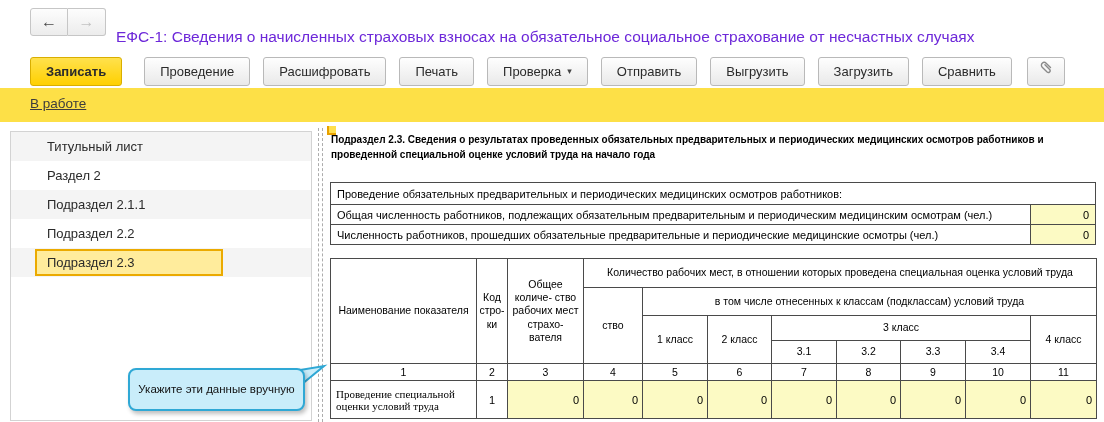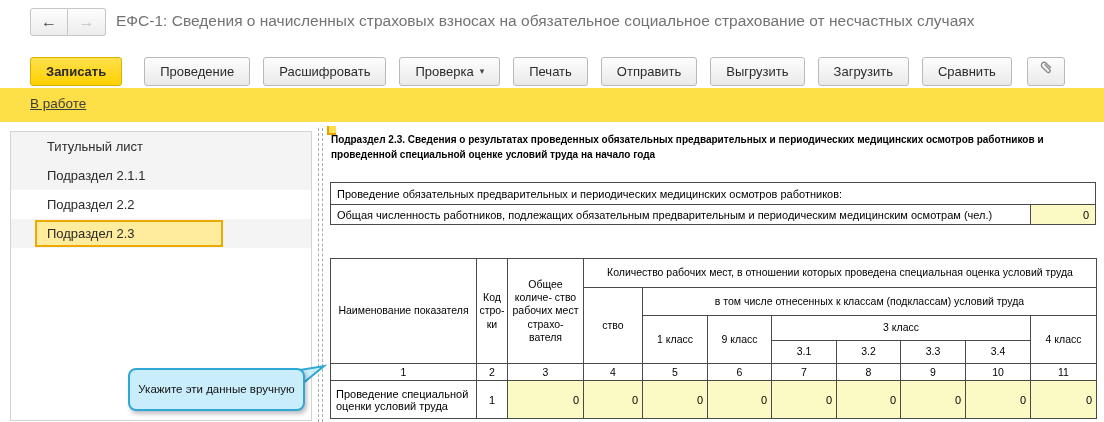--- a/index.html
+++ b/index.html
@@ -7,21 +7,21 @@
   body { font-family: "Liberation Sans", "DejaVu Sans", sans-serif; background:#fff; }
   #app { position:relative; width:1104px; height:422px; overflow:hidden; background:#fff; }
 
   
   .titlebar { position:absolute; left:0; top:0; width:1104px; height:50px; background:#fff; }
   .navbtns { position:absolute; left:30px; top:8px; display:flex; }
   .navbtn { width:38px; height:28px; border:1px solid #c6c6c6; background:linear-gradient(#fdfdfd,#ececec);
             display:flex; align-items:center; justify-content:center; font-size:16px; cursor:pointer; }
   .navbtn.back { border-radius:3px 0 0 3px; color:#4a4a4a; font-weight:bold; }
   .navbtn.fwd  { border-radius:0 3px 3px 0; border-left:none; color:#c2c2c2; }
-  .wintitle { position:absolute; left:116px; top:12px; width:988px; font-size:15.5px; color:#737373;
+  .wintitle { position:absolute; left:116px; top:28px; width:988px; font-size:15.5px; color:#6d28d9;
               white-space:nowrap; overflow:hidden; }
 
   
   .toolbar { position:absolute; left:30px; top:56px; height:30px; display:flex; align-items:center; }
   .btn { height:29px; padding:0 15px; margin-right:13px; border:1px solid #b9b9b9; border-radius:3px;
          background:linear-gradient(#fefefe,#e9e9e9); font-size:13px; color:#2b2b2b;
          display:flex; align-items:center; cursor:pointer; white-space:nowrap; }
   .btn.save { background:linear-gradient(#ffe14d,#ffd000); border-color:#d9ae00; font-weight:bold; margin-right:22px; }
   .btn .caret { font-size:9px; margin-left:6px; color:#444; }
   .btn.attach { width:38px; padding:0; justify-content:center; margin-left:2px; }
@@ -59,21 +59,21 @@
   .medtable .trow { height:22px; }
   .medtable .vrow { height:20px; }
   .ycell { background:#fcfac4; text-align:right; padding:2px 5px; }
 
   .souttable { position:absolute; left:0; top:136px; width:766px; }
   .souttable th { text-align:center; padding:1px 2px; font-size:10.5px; line-height:1.25; }
   .souttable td { padding:1px 4px; }
   .rowA { height:29px; } .rowB { height:28px; } .rowC { height:25px; } .rowD { height:23px; }
   .rowE { height:17px; } .rowE td { text-align:center; font-size:10.5px; padding:0; }
   .rowF { height:38px; }
-  .rowF .namecell { font-size:11px; padding:2px 5px; }
+  .rowF .namecell { font-size:11px; padding:2px 5px;font-family:Liberation Serif, serif; }
   .codecell { text-align:center; }
 
   
   .callout { position:absolute; left:128px; top:246px; width:177px; height:43px; z-index:5;
              background:#c9edfa; border:2px solid #2fa8d5; border-radius:8px;
              box-shadow:2px 3px 4px rgba(0,0,0,0.25);
              display:flex; align-items:center; justify-content:center; text-align:center;
              font-size:11.5px; color:#111; line-height:1.35; padding:14px 8px; }
   .callout-tail { position:absolute; left:278px; top:240px; z-index:4; }
 </style>
@@ -91,25 +91,25 @@
         <span>→</span>
       </div>
     </div>
     <div class="wintitle">ЕФС-1: Сведения о начисленных страховых взносах на обязательное социальное страхование от несчастных случаях</div>
   </div>
 
   <div class="toolbar">
     <button class="btn save">Записать</button>
     <button class="btn">Проведение</button>
     <button class="btn">Расшифровать</button>
+    <button class="btn">Печать</button>
     <button class="btn">
       <span>Проверка</span>
       <span class="caret">▾</span>
     </button>
-    <button class="btn">Печать</button>
     <button class="btn">Отправить</button>
     <button class="btn">Выгрузить</button>
     <button class="btn">Загрузить</button>
     <button class="btn">Сравнить</button>
     <button class="btn attach">
       <span>
         <svg width="17" height="17" viewBox="0 0 16 16">
           <path d="M12.7 6.2 8.6 2.1a2.6 2.6 0 0 0-3.7 3.7l4.6 4.6a1.7 1.7 0 0 0 2.4-2.4L7.5 3.6" fill="none" stroke="#8a8a8a" stroke-width="1.3" stroke-linecap="round"></path>
         </svg>
       </span>
@@ -119,20 +119,23 @@
   <div class="statusband">
     <span class="statuslink">В работе</span>
   </div>
 
   <div class="content">
 
     <div class="sidebar">
       <div class="srow alt">
         <span class="lbl">Титульный лист</span>
       </div>
+      <div class="srow">
+        <span class="lbl">Раздел 2</span>
+      </div>
       <div class="srow alt">
         <span class="lbl">Подраздел 2.1.1</span>
       </div>
       <div class="srow">
         <span class="lbl">Подраздел 2.2</span>
       </div>
       <div class="srow alt">
         <span class="hl"></span>
         <span class="lbl">Подраздел 2.3</span>
       </div>
@@ -149,20 +152,24 @@
         <colgroup>
             <col style="width:700px">
             <col style="width:65px">
           </colgroup>
         <tbody>
             <tr class="trow">
           <td colspan="2">Проведение обязательных предварительных и периодических медицинских осмотров работников:</td>
         </tr>
         <tr class="vrow">
           <td>Общая численность работников, подлежащих обязательным предварительным и периодическим медицинским осмотрам (чел.)</td>
+          <td class="ycell">0</td>
+        </tr>
+        <tr class="vrow">
+          <td>Численность работников, прошедших обязательные предварительные и периодические медицинские осмотры (чел.)</td>
           <td class="ycell">0</td>
         </tr>
       </tbody>
         </table>
 
       <table class="souttable">
         <colgroup>
           <col style="width:146px">
             <col style="width:31px">
             <col style="width:76px">
@@ -181,21 +188,21 @@
           <th rowspan="4">Код стро- ки</th>
           <th rowspan="4">Общее количе- ство рабочих мест страхо- вателя</th>
           <th colspan="8">Количество рабочих мест, в отношении которых проведена специальная оценка условий труда</th>
         </tr>
         <tr class="rowB">
           <th rowspan="3">ство</th>
           <th colspan="7">в том числе отнесенных к классам (подклассам) условий труда</th>
         </tr>
         <tr class="rowC">
           <th rowspan="2">1 класс</th>
-          <th rowspan="2">9 класс</th>
+          <th rowspan="2">2 класс</th>
           <th colspan="4">3 класс</th>
           <th rowspan="2">4 класс</th>
         </tr>
         <tr class="rowD">
           <th>3.1</th>
           <th>3.2</th>
           <th>3.3</th>
           <th>3.4</th>
         </tr>
         <tr class="rowE">

